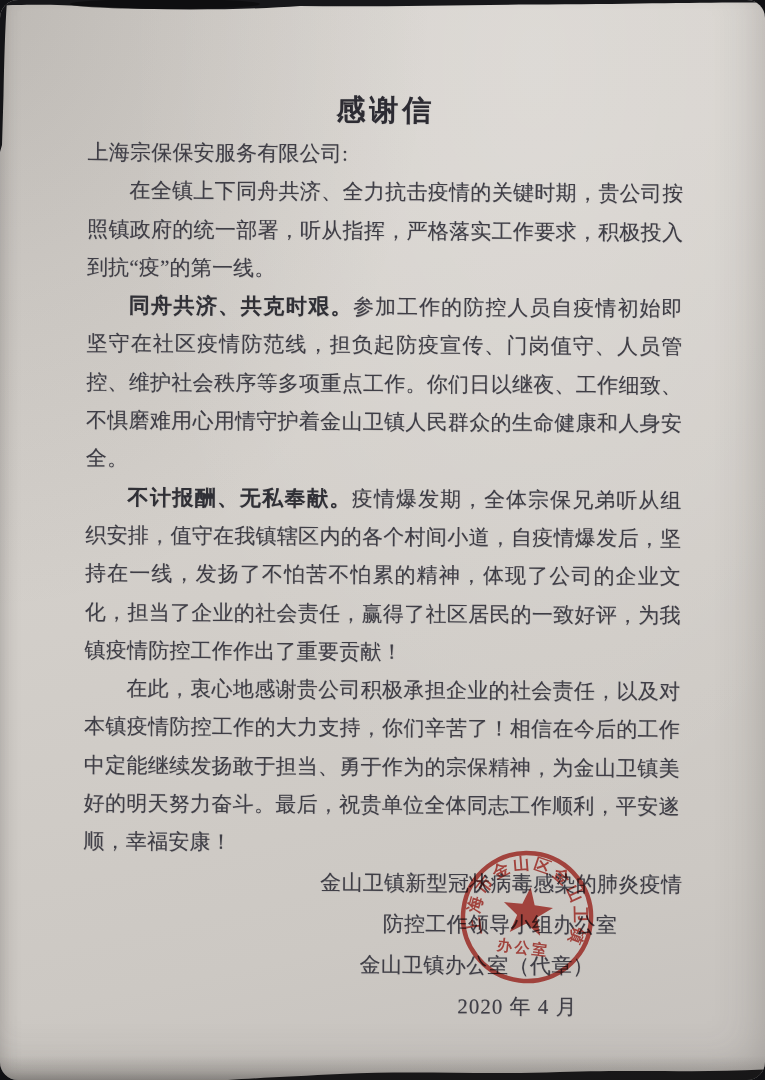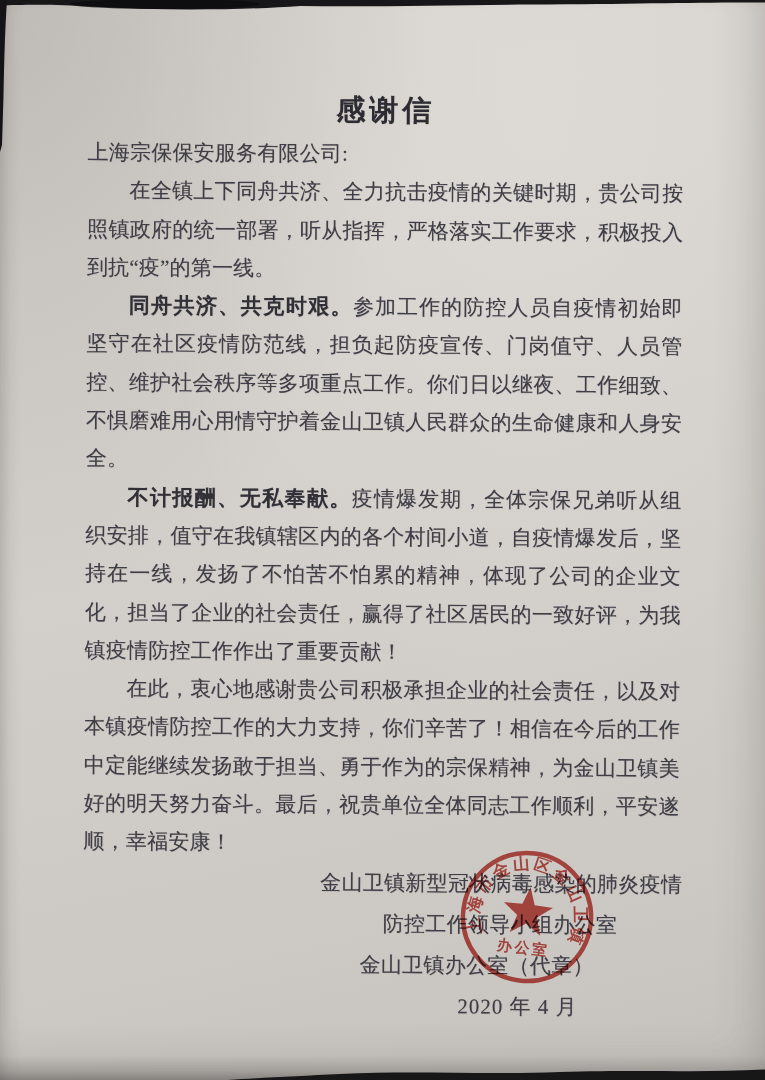--- a/index.html
+++ b/index.html
@@ -3,20 +3,21 @@
 <meta charset="utf-8">
 <style>
   html,body{margin:0;padding:0;background:#101013;}
   .photo{
     position:relative;width:765px;height:1080px;overflow:hidden;
     background:
       radial-gradient(ellipse at 70% 6%, rgba(255,255,255,0.16), rgba(255,255,255,0) 55%),
       radial-gradient(ellipse at 0% 0%, rgba(80,76,72,0.18), rgba(80,76,72,0) 40%),
       linear-gradient(168deg,#d6d2cd 0%,#d7d3ce 22%,#d2cec9 52%,#ccc8c3 82%,#c5c1bd 100%);
     font-family:"Liberation Serif","DejaVu Serif",serif;
+    border-radius:18px;
   }
   .paper-shade{position:absolute;inset:0;pointer-events:none;
     box-shadow:inset 12px 0 20px -12px rgba(50,48,46,0.28), inset -18px -24px 50px -20px rgba(60,56,52,0.30);}
   .bottom-shade{position:absolute;left:0;bottom:0;width:100%;height:24px;pointer-events:none;
     background:linear-gradient(to bottom, rgba(70,66,62,0) 0%, rgba(70,66,62,0.18) 65%, rgba(45,43,41,0.30) 100%);}
   .edge-svg{position:absolute;left:0;top:0;pointer-events:none;}
 
   .content{
     position:absolute;left:88px;top:90px;width:596px;
     transform:rotate(0.35deg);transform-origin:0 0;

